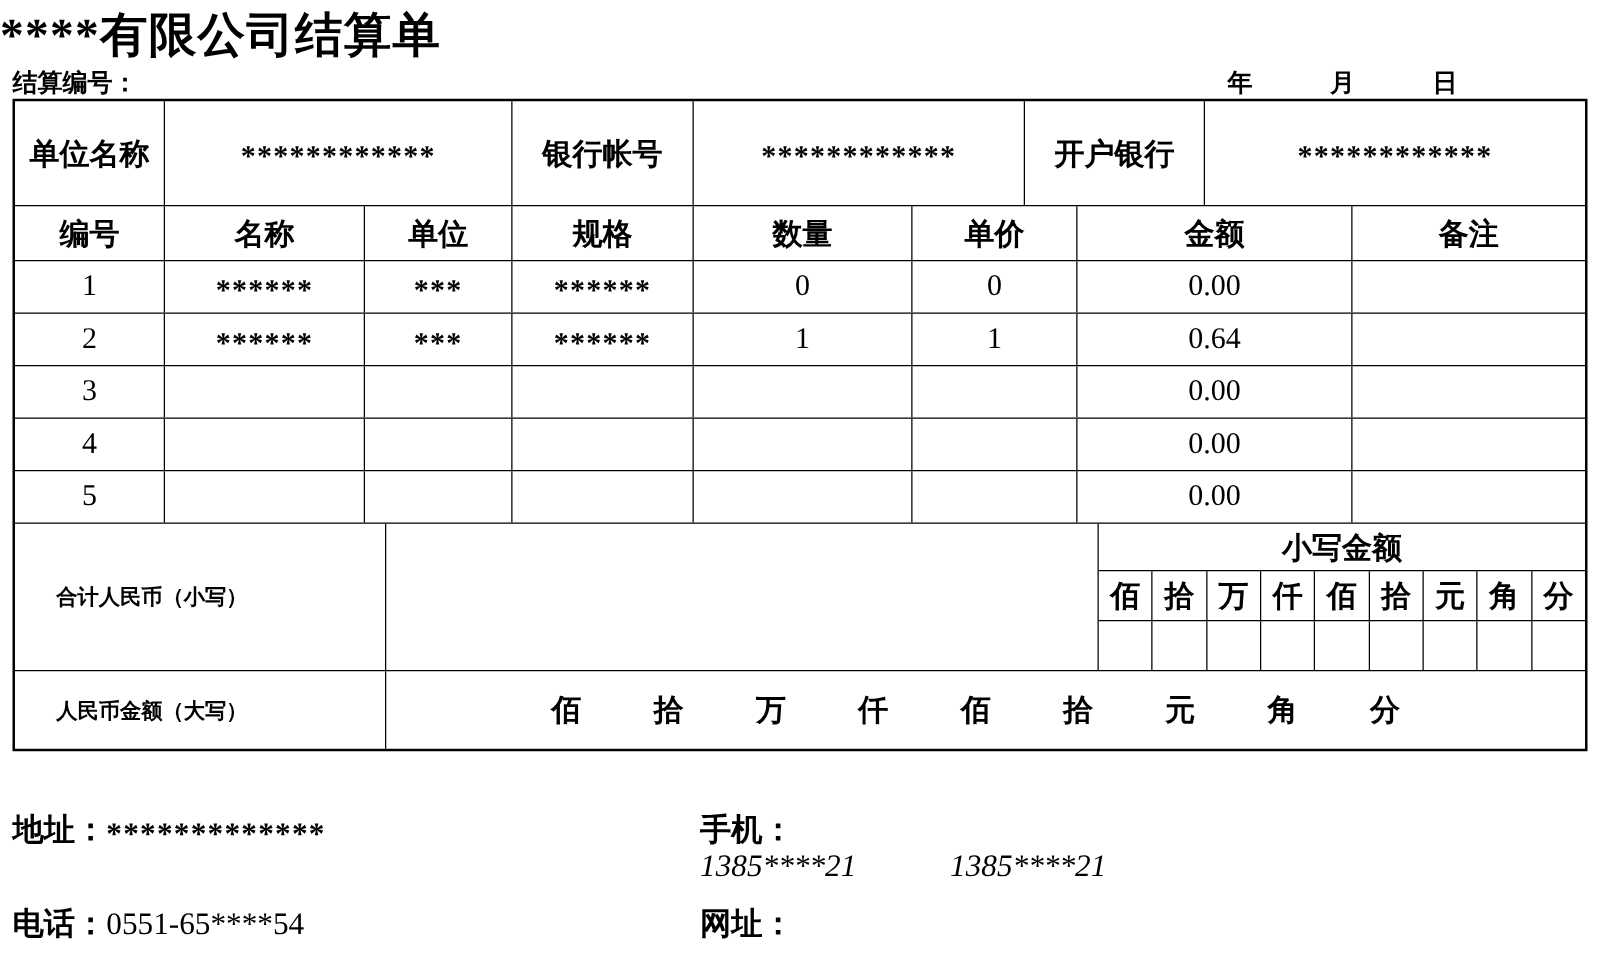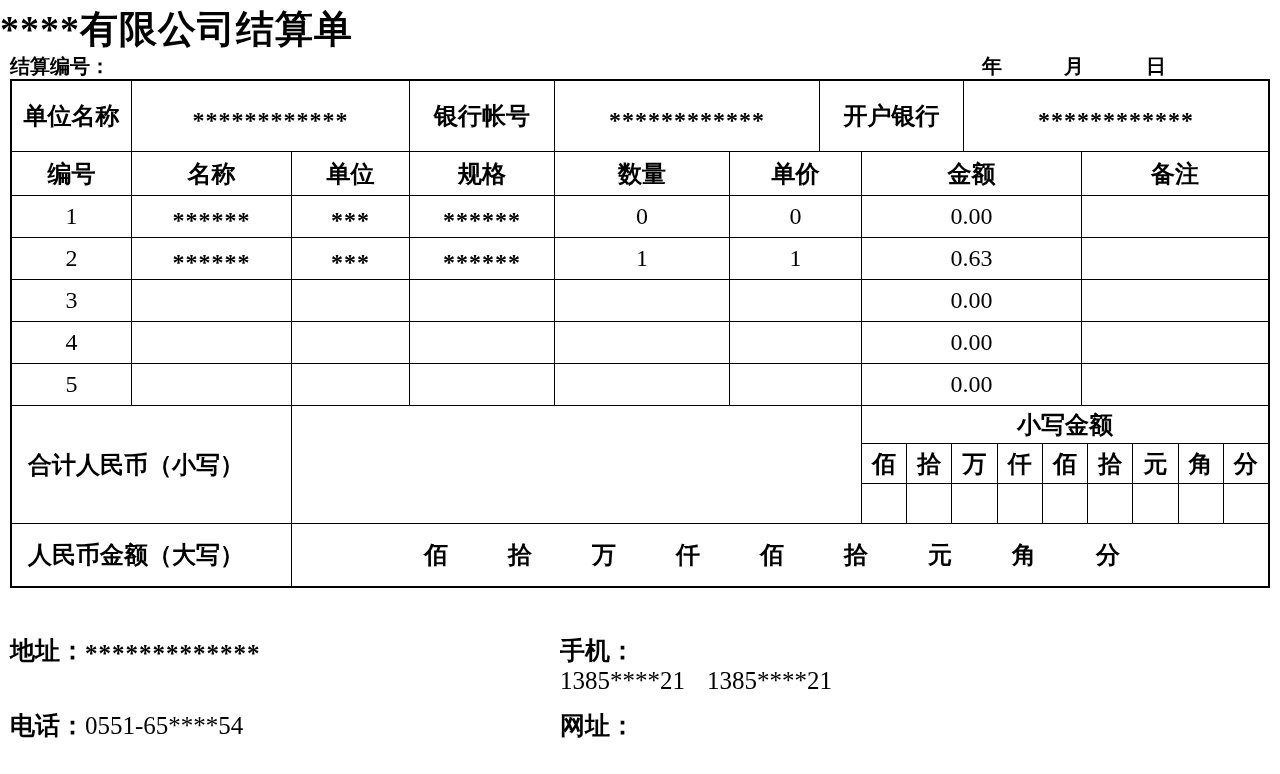--- a/index.html
+++ b/index.html
@@ -24,35 +24,35 @@
   .row:last-child { border-bottom:none; }
   .cell {
     display:flex; align-items:center; justify-content:center;
     border-right:1px solid #000; font-size:24px; overflow:hidden;
   }
   .cell:last-child { border-right:none; }
   .b { font-weight:bold; }
   .stars { font-weight:bold; padding-top:8px; letter-spacing:1px; }
   .stars-inline { font-weight:bold; position:relative; top:3px; letter-spacing:1px; }
   
-  .info-row { height:71px; }
+  .info-row { height:84px; }
   .i1 { flex:0 0 120px; } .i2 { flex:0 0 278px; } .i3 { flex:0 0 145px;text-align:right; }
   .i4 { flex:0 0 265px; } .i5 { flex:0 0 144px; } .i6 { flex:1; }
   
   .header-row { height:44px; }
   .data-row { height:42px; }
   .c1 { flex:0 0 120px; } .c2 { flex:0 0 160px; } .c3 { flex:0 0 118px; }
   .c4 { flex:0 0 145px; } .c5 { flex:0 0 175px; } .c6 { flex:0 0 132px; }
   .c7 { flex:0 0 220px; } .c8 { flex:1; }
   
   .total-row { height:118px; }
   .total-label, .capital-label {
     flex:0 0 280px; display:flex; align-items:center;
     justify-content:flex-start; padding-left:16px;
-    font-size:24px; font-weight:bold; border-right:1px solid #000;
+    font-size:17px; font-weight:bold; border-right:1px solid #000;margin-left:17px;
   }
   .total-mid { flex:0 0 570px; border-right:1px solid #000; }
   .subtable { flex:1; display:flex; flex-direction:column; }
   .sub-header {
     height:38px; border-bottom:1px solid #000;
     display:flex; align-items:center; justify-content:center;
     font-size:24px; font-weight:bold;
   }
   .sub-digits, .sub-empty { display:flex; }
   .sub-digits { height:40px; border-bottom:1px solid #000; }
@@ -72,21 +72,21 @@
   .signatures { position:relative; margin:18px 10px 0; height:38px; font-size:24px; font-weight:bold; }
   .sig-finance { position:absolute; left:0; top:4px; }
   .sig-cashier { position:absolute; left:423px; top:4px; }
   .sig-receiver { position:absolute; left:878px; top:4px; }
   
   .contact { margin:46px 10px 0; font-size:25px; }
   .contact-row { display:flex; align-items:baseline; margin-bottom:14px; }
   .contact-left { width:550px; display:flex; align-items:baseline;text-align:center; }
   .contact-right { display:flex; align-items:baseline;flex-direction:column; }
   .c-label { font-weight:bold; white-space:pre; }
-  .mobile-values { display:inline-flex; gap:22px; }
+  .mobile-values { display:inline-flex; gap:75px;font-style:italic; }
 </style>
 </head>
 <body>
 
 <div class="sheet">
 
   <div class="title">****有限公司结算单</div>
 
   <div class="meta-row">
     <span>结算编号：</span>
@@ -130,21 +130,21 @@
       <div class="cell c8"></div>
     </div>
 
     <div class="row data-row">
       <div class="cell c1">2</div>
       <div class="cell c2 stars">******</div>
       <div class="cell c3 stars">***</div>
       <div class="cell c4 stars">******</div>
       <div class="cell c5">1</div>
       <div class="cell c6">1</div>
-      <div class="cell c7">0.63</div>
+      <div class="cell c7">0.64</div>
       <div class="cell c8"></div>
     </div>
 
     <div class="row data-row">
       <div class="cell c1">3</div>
       <div class="cell c2"></div>
       <div class="cell c3"></div>
       <div class="cell c4"></div>
       <div class="cell c5"></div>
       <div class="cell c6"></div>

